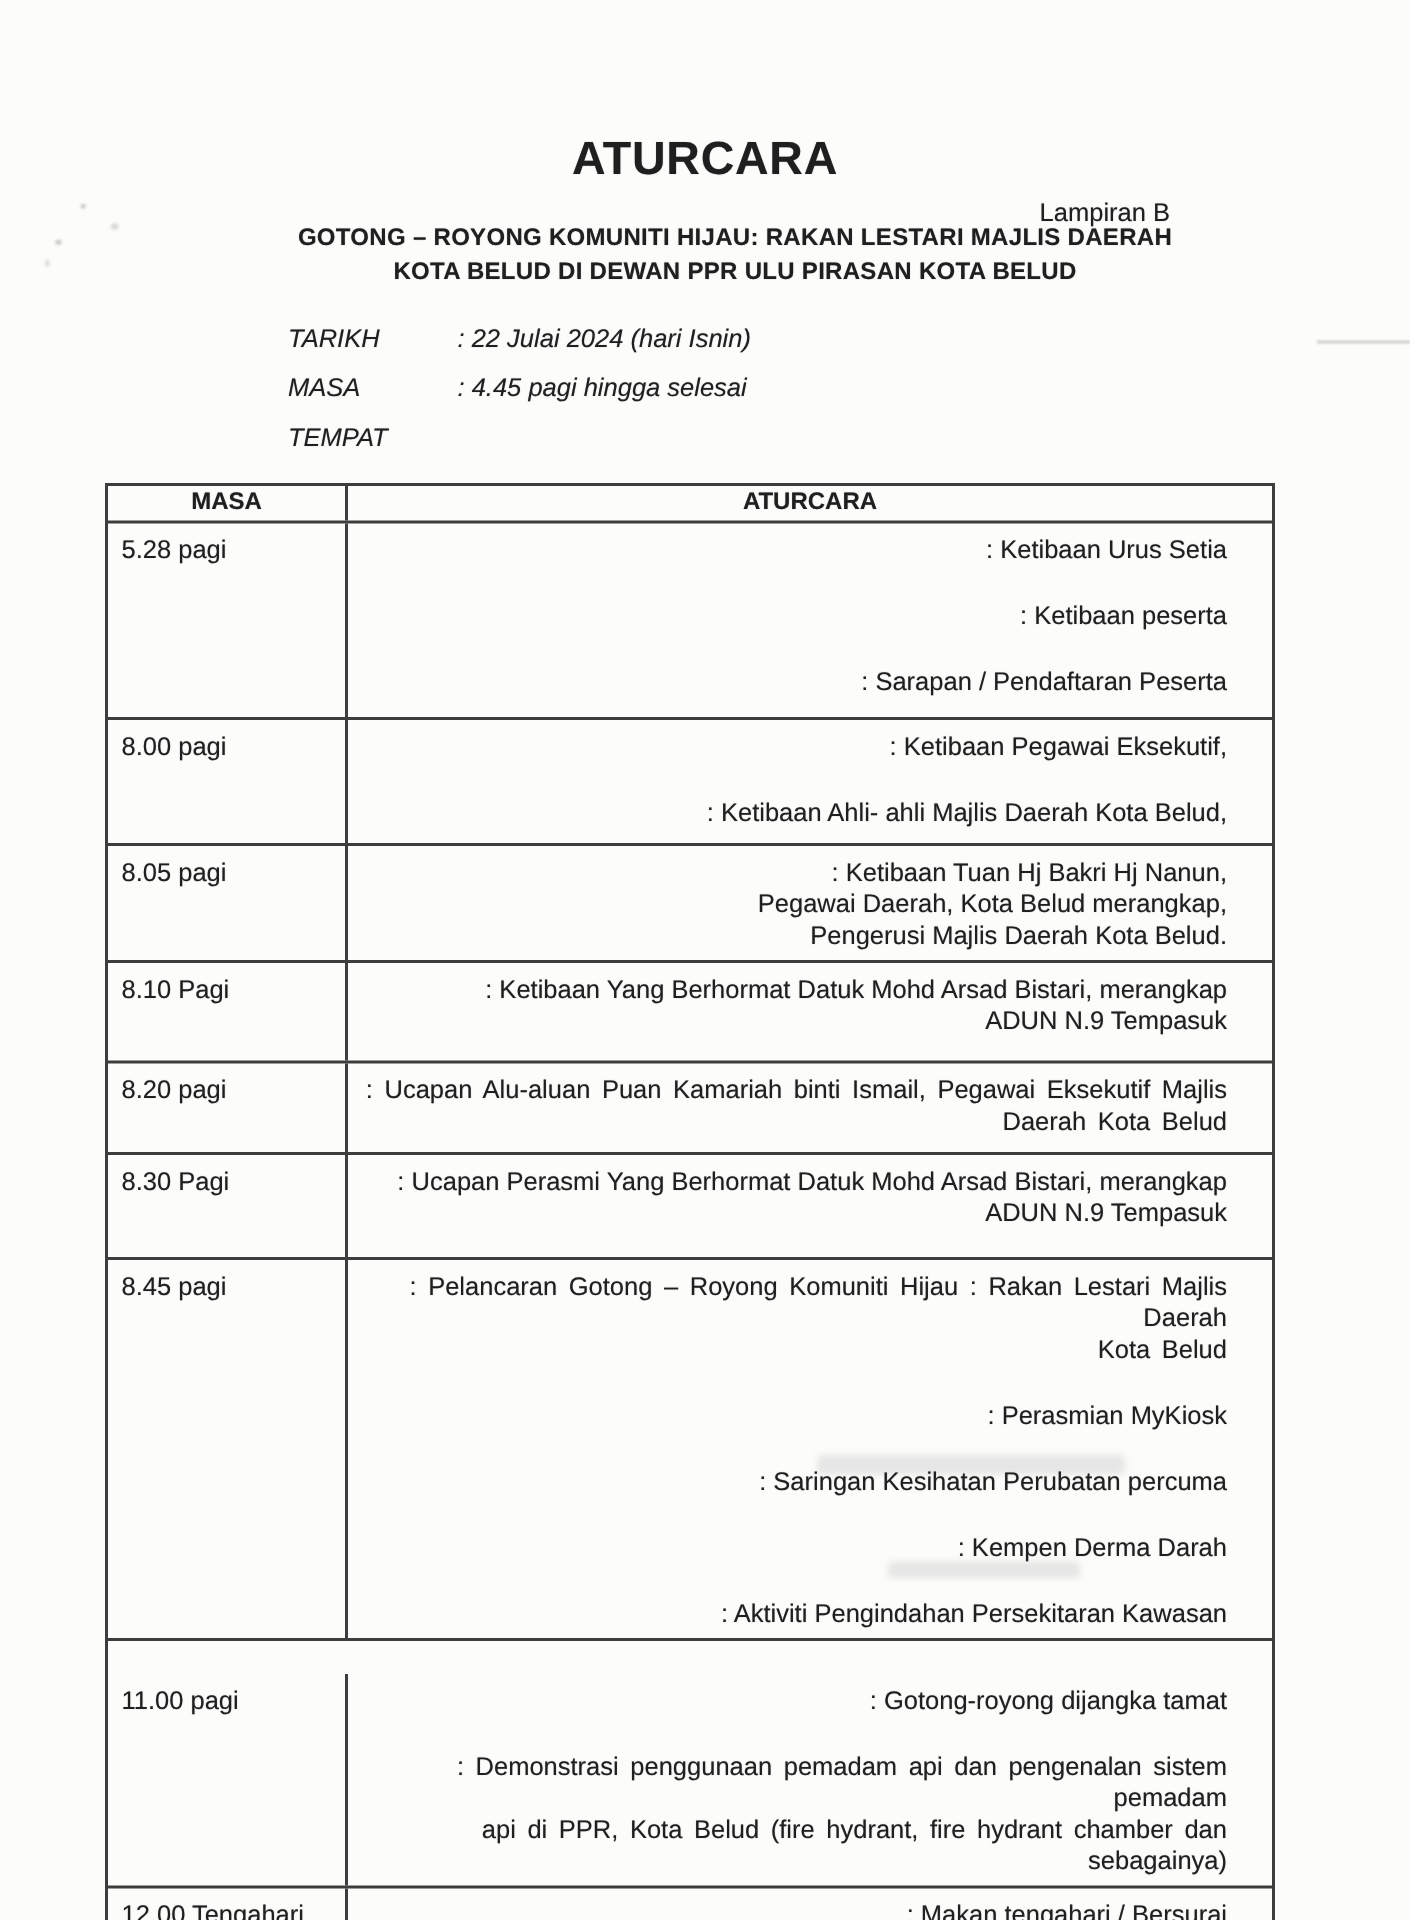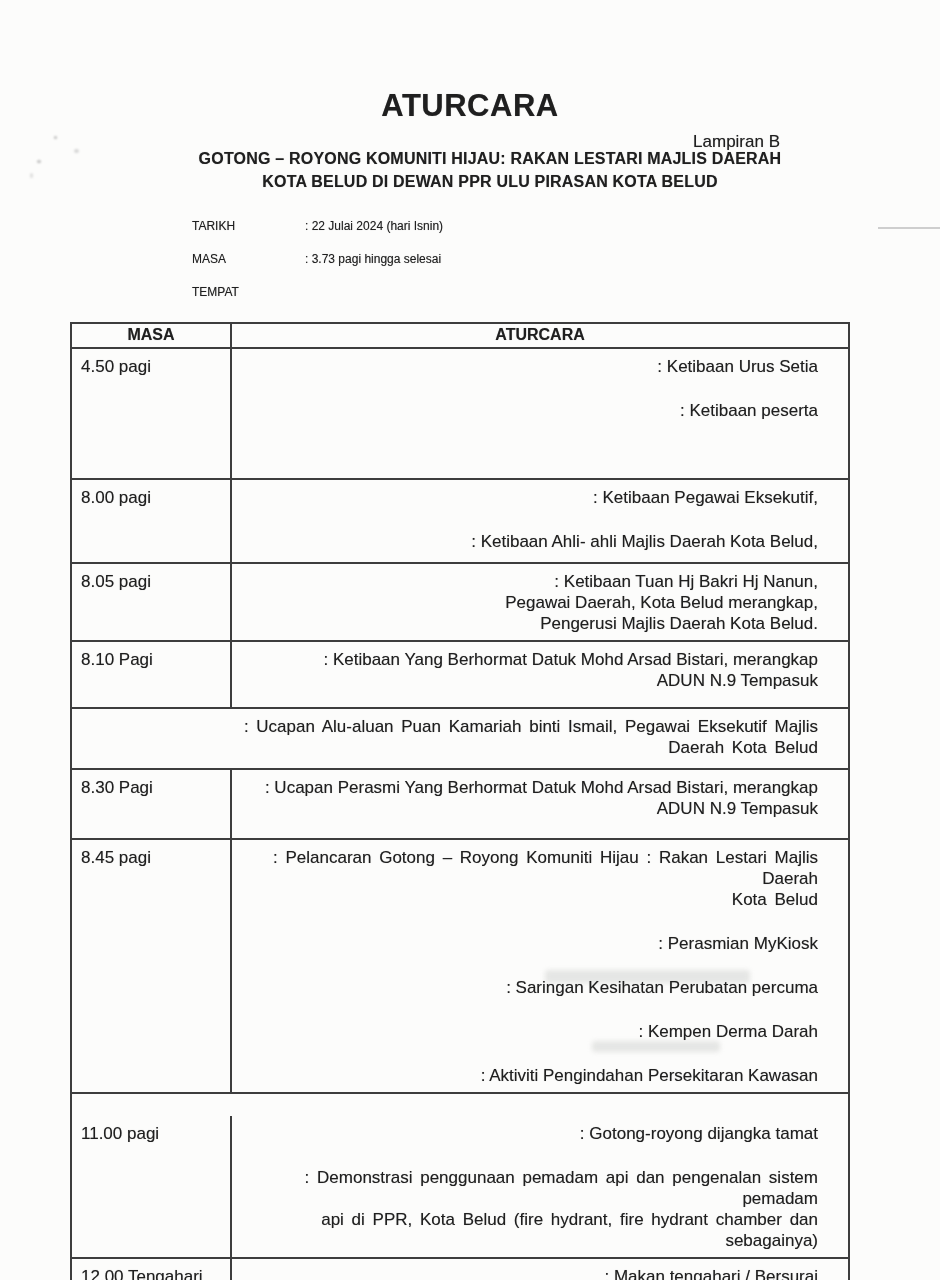--- a/index.html
+++ b/index.html
@@ -37,22 +37,23 @@
     letter-spacing:0.2px;
     padding-left:40px;
   }
 
   .details{
     margin:23px 0 0 192px;
   }
   .detail-row{
     display:flex;
     margin-bottom:13px;
-    font-size:12px;
+    font-size:17px;
     line-height:20px;
+    font-style:italic;
   }
   .detail-label{width:113px;flex:none;}
   .detail-value{flex:1;}
 
   .agenda-table{
     position:relative;
     margin:20px 0 0 70px;
     width:780px;
     border:2px solid #3d3d3d;
     box-sizing:border-box;
@@ -128,38 +129,39 @@
     <div>KOTA BELUD DI DEWAN PPR ULU PIRASAN KOTA BELUD</div>
   </div>
 
   <div class="details scan-text">
     <div class="detail-row">
       <div class="detail-label">TARIKH</div>
       <div class="detail-value">: 22 Julai 2024 (hari Isnin)</div>
     </div>
     <div class="detail-row">
       <div class="detail-label">MASA</div>
-      <div class="detail-value">: 3.73 pagi hingga selesai</div>
+      <div class="detail-value">: 4.45 pagi hingga selesai</div>
     </div>
     <div class="detail-row">
       <div class="detail-label">TEMPAT</div>
     </div>
   </div>
 
   <div class="agenda-table scan-text">
     <div class="t-row t-head">
       <div class="col-time">MASA</div>
       <div class="col-act">ATURCARA</div>
     </div>
     <div id="rows">
         <div class="t-row" style="min-height: 129px;">
-          <div class="col-time">4.50 pagi</div>
+          <div class="col-time">5.28 pagi</div>
           <div class="col-act">
             <p class="item">: Ketibaan Urus Setia</p>
             <p class="item">: Ketibaan peserta</p>
+            <p class="item">: Sarapan / Pendaftaran Peserta</p>
           </div>
         </div>
         <div class="t-row" style="min-height: 82px;">
           <div class="col-time">8.00 pagi</div>
           <div class="col-act">
             <p class="item">: Ketibaan Pegawai Eksekutif,</p>
             <p class="item">: Ketibaan Ahli- ahli Majlis Daerah Kota Belud,</p>
           </div>
         </div>
         <div class="t-row" style="min-height: 73px;">
@@ -171,20 +173,21 @@
           </div>
         </div>
         <div class="t-row" style="min-height: 65px;">
           <div class="col-time">8.10 Pagi</div>
           <div class="col-act">
             <p class="item">: Ketibaan Yang Berhormat Datuk Mohd Arsad Bistari, merangkap
 ADUN N.9 Tempasuk</p>
           </div>
         </div>
         <div class="t-row" style="min-height: 59px;">
+          <div class="col-time">8.20 pagi</div>
           <div class="col-act">
             <p class="item wide">: Ucapan Alu-aluan Puan Kamariah binti Ismail, Pegawai Eksekutif Majlis
 Daerah Kota Belud</p>
           </div>
         </div>
         <div class="t-row" style="min-height: 68px;">
           <div class="col-time">8.30 Pagi</div>
           <div class="col-act">
             <p class="item">: Ucapan Perasmi Yang Berhormat Datuk Mohd Arsad Bistari, merangkap
 ADUN N.9 Tempasuk</p>

